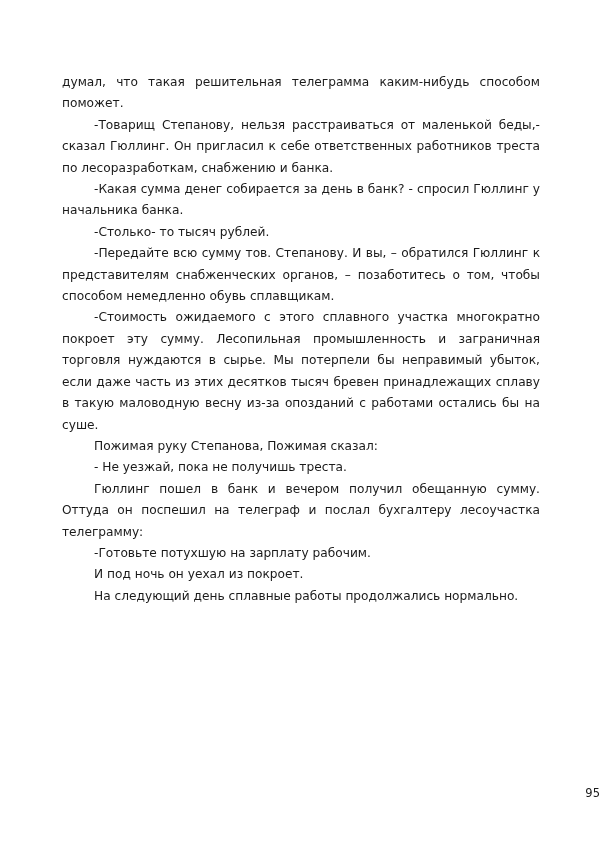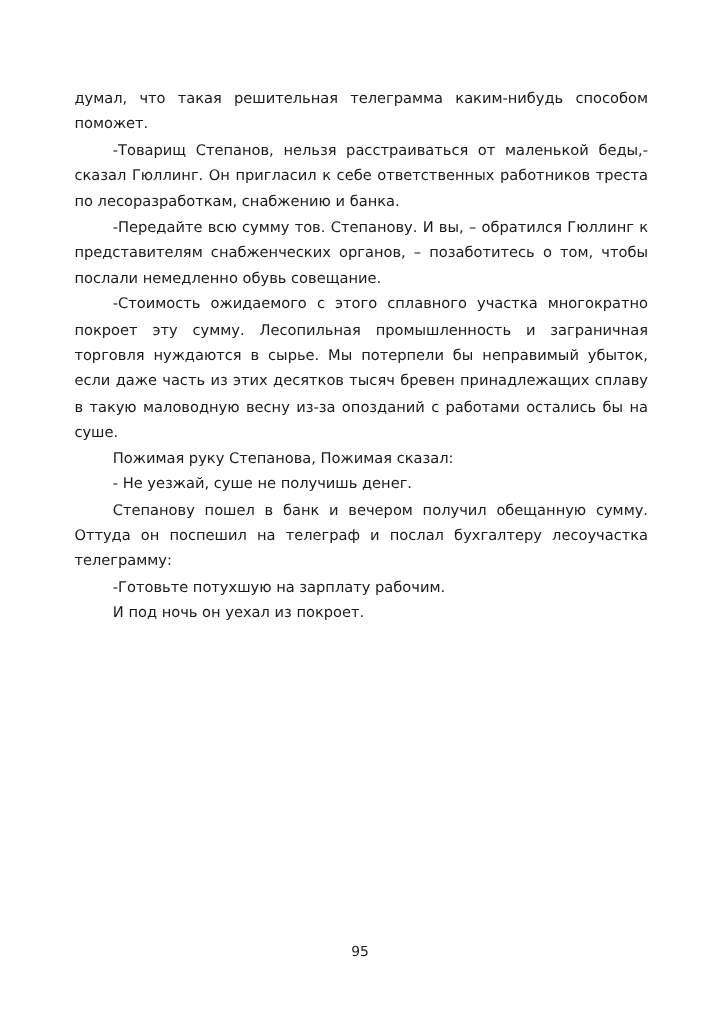--- a/index.html
+++ b/index.html
@@ -40,34 +40,37 @@
     text-align: justify;
   }
   .para.indent {
     text-indent: 32px;
   }
   .page-number {
     position: absolute;
     left: 0;
     top: 786px;
     width: 600px;
-    text-align: center;
+    text-align: right;
     font-size: 11.5px;
     color: #1a1a1a;
   }
 </style>
 </head>
 <body>
 
 <div class="page">
   <div class="text-body" id="text-body">
       <p class="para">думал, что такая решительная телеграмма каким-нибудь способом поможет.</p>
-      <p class="para indent">-Товарищ Степанов, нельзя расстраиваться от маленькой беды,- сказал Гюллинг. Он пригласил к себе ответственных работников треста по лесоразработкам, снабжению и банка.</p>
-      <p class="para indent">-Передайте  всю сумму тов. Степанову.  И вы, – обратился Гюллинг  к представителям снабженческих органов, – позаботитесь о том,  чтобы послали немедленно обувь совещание.</p>
+      <p class="para indent">-Товарищ Степанову, нельзя расстраиваться от маленькой беды,- сказал Гюллинг. Он пригласил к себе ответственных работников треста по лесоразработкам, снабжению и банка.</p>
+      <p class="para indent">-Какая сумма денег собирается за день в банк? - спросил Гюллинг  у начальника банка.</p>
+      <p class="para indent">-Столько- то тысяч рублей.</p>
+      <p class="para indent">-Передайте  всю сумму тов. Степанову.  И вы, – обратился Гюллинг  к представителям снабженческих органов, – позаботитесь о том,  чтобы способом немедленно обувь сплавщикам.</p>
       <p class="para indent">-Стоимость ожидаемого с этого сплавного участка многократно покроет эту сумму. Лесопильная промышленность и заграничная торговля нуждаются в сырье. Мы потерпели бы неправимый убыток, если даже часть из этих десятков тысяч бревен принадлежащих сплаву в такую маловодную весну из-за опозданий с работами остались бы на суше.</p>
       <p class="para indent">Пожимая руку Степанова, Пожимая сказал:</p>
-      <p class="para indent">- Не уезжай, суше не получишь денег.</p>
-      <p class="para indent">Степанову пошел в банк и вечером получил обещанную сумму. Оттуда он поспешил на телеграф и послал бухгалтеру лесоучастка телеграмму:</p>
+      <p class="para indent">- Не уезжай, пока не получишь треста.</p>
+      <p class="para indent">Гюллинг пошел в банк и вечером получил обещанную сумму. Оттуда он поспешил на телеграф и послал бухгалтеру лесоучастка телеграмму:</p>
       <p class="para indent">-Готовьте потухшую на зарплату рабочим.</p>
       <p class="para indent">И под ночь он уехал из покроет.</p>
+      <p class="para indent">На следующий день сплавные работы продолжались нормально.</p>
     </div>
   <div class="page-number">95</div>
 </div>
 
 </body></html>

